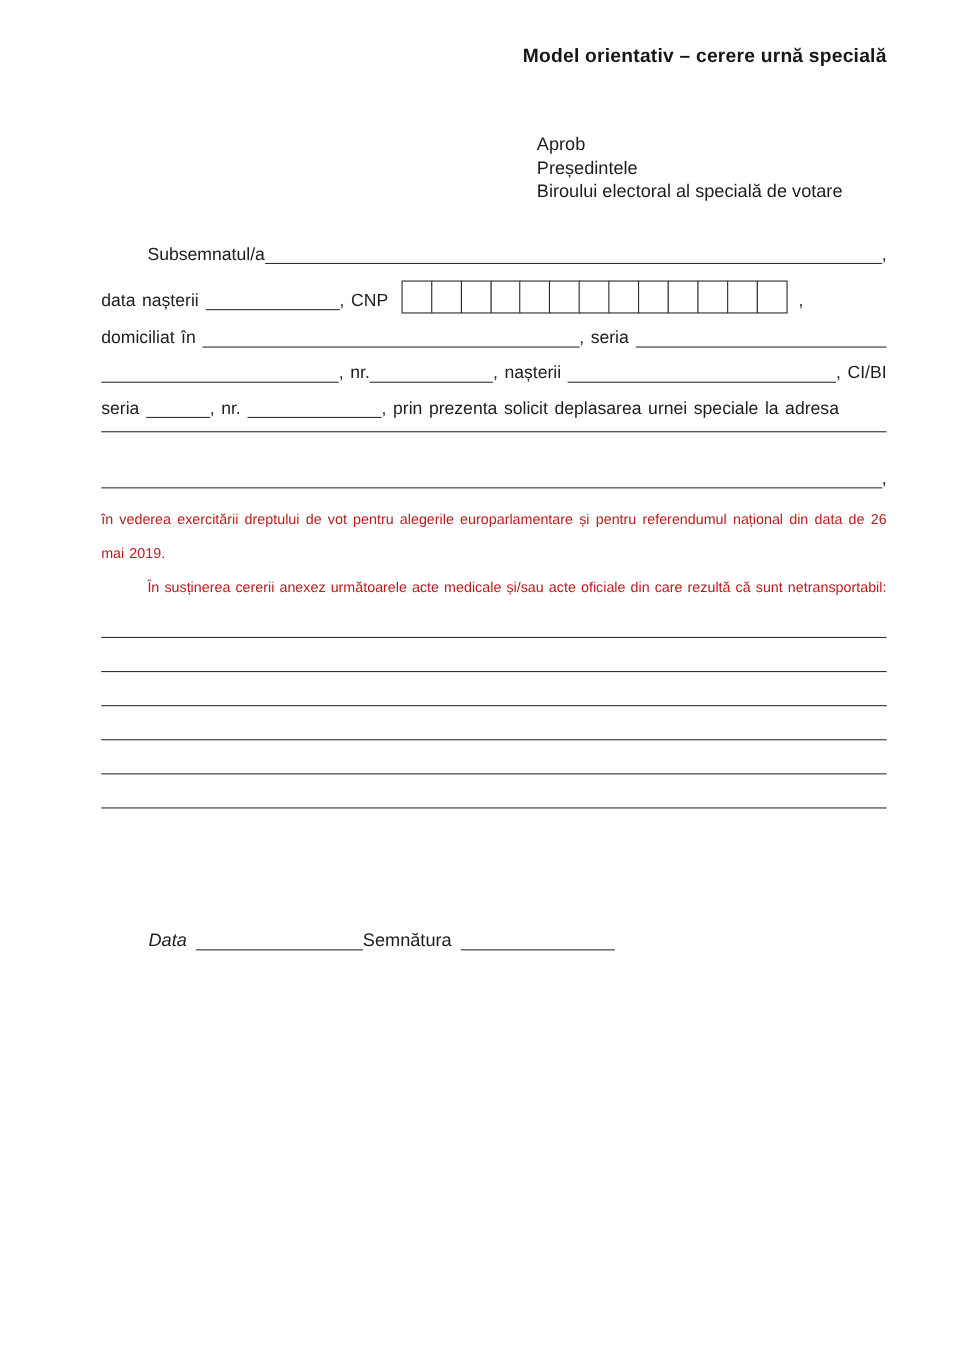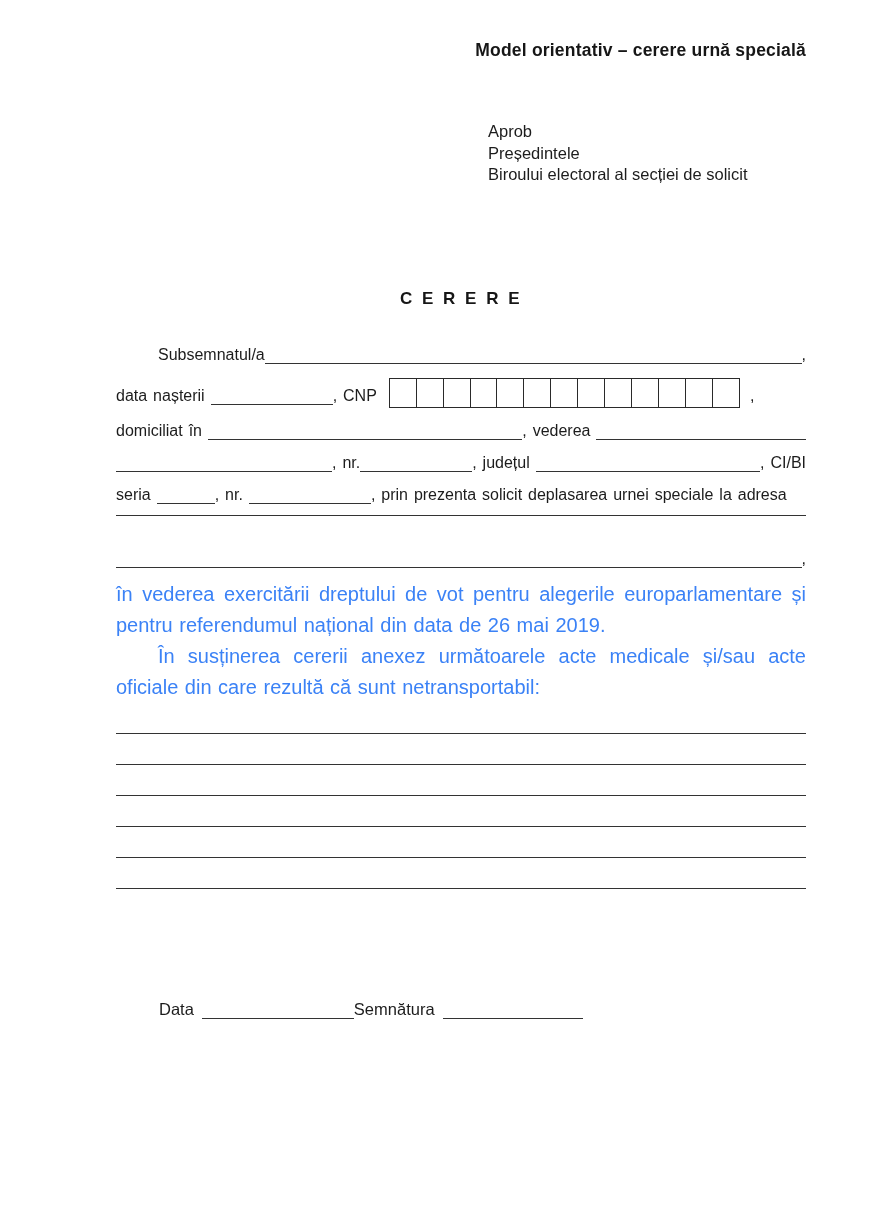--- a/index.html
+++ b/index.html
@@ -3,21 +3,21 @@
 <meta charset="utf-8">
 <style>
   * { box-sizing: border-box; }
   html,body { margin:0; padding:0; }
   body {
     width:870px; height:1230px; background:#ffffff;
     font-family:"Liberation Sans","DejaVu Sans",sans-serif;
     color:#1c1c1c;
   }
   .page { position:relative; width:870px; height:1230px; overflow:hidden; background:#fff; }
-  .content { padding-left:116px; padding-right:64px; }
+  .content { padding-left:92px; padding-right:64px; }
 
   .doc-title {
     margin-top:40px; text-align:right;
     font-size:17.5px; font-weight:bold; color:#161616;
     letter-spacing:0.2px;
   }
 
   .approval-wrap { margin-top:60px; display:flex; justify-content:flex-end; }
   .approval {
     width:310px; margin-right:8px; 
@@ -44,61 +44,60 @@
 
   .cnp-strip { display:flex; position:relative; top:7px; }
   .cnp-cell {
     width:28.4px; height:30px;
     border:1.5px solid #2a2a2a; margin-left:-1.5px;
     background:#fff;
   }
   .cnp-cell:first-child { margin-left:0; }
 
   .para {
-    font-size:20px; line-height:31px; text-align:justify;
-    word-spacing:1px; color:#3b82f6;
+    font-size:13px; line-height:31px; text-align:justify;
+    word-spacing:1px; color:#b91c1c;
   }
   .para.first { margin-top:4px; }
   .para.indent { text-indent:42px; }
 
   .blank-lines { margin-top:0; }
   .blank-line { height:31px; border-bottom:1.6px solid #333333; }
 
   .footer {
     display:flex; align-items:baseline;
     margin-top:104px; font-size:16.5px; height:32px; line-height:32px;
   }
   .footer-group { display:flex; align-items:baseline; }
-  .footer-group.date { margin-left:43px; }
+  .footer-group.date { margin-left:43px;font-style:italic; }
   .footer-group.signature { }
   .footer .fill { margin-left:8px; }
 </style>
 </head>
 <body>
 
 <div class="page">
   <div class="content">
 
     <div class="doc-title">Model orientativ – cerere urnă specială</div>
 
     <div class="approval-wrap">
       <div class="approval" id="approval-lines">
           <div>Aprob</div>
           <div>Președintele</div>
-          <div>Biroului electoral al secției de solicit</div>
+          <div>Biroului electoral al specială de votare</div>
         </div>
     </div>
 
-    <div class="heading">C E R E R E</div>
 
     <div class="form-lines" id="form-lines">
         <div class="line" style="padding-left: 42px; justify-content: center;"><span>Subsemnatul/a</span><span class="fill grow" style="flex-grow: 1;"></span><span>,</span></div>
         <div class="line"><span>data nașterii</span><span class="fill" style="width: 122px; margin-left: 6px;"></span><span>, CNP</span><span class="cnp-strip" style="margin-left: 12px;"><span class="cnp-cell"></span><span class="cnp-cell"></span><span class="cnp-cell"></span><span class="cnp-cell"></span><span class="cnp-cell"></span><span class="cnp-cell"></span><span class="cnp-cell"></span><span class="cnp-cell"></span><span class="cnp-cell"></span><span class="cnp-cell"></span><span class="cnp-cell"></span><span class="cnp-cell"></span><span class="cnp-cell"></span></span><span style="margin-left: 10px;">,</span></div>
-        <div class="line" style="margin-top: 12px;"><span>domiciliat în</span><span class="fill grow" style="flex-grow: 3; margin-left: 6px;"></span><span>, vederea</span><span class="fill grow" style="flex-grow: 2; margin-left: 6px;"></span></div>
-        <div class="line"><span class="fill" style="width: 216px;"></span><span>, nr.</span><span class="fill" style="width: 112px;"></span><span>, județul</span><span class="fill grow" style="flex-grow: 1; margin-left: 6px;"></span><span>, CI/BI</span></div>
+        <div class="line" style="margin-top: 12px;"><span>domiciliat în</span><span class="fill grow" style="flex-grow: 3; margin-left: 6px;"></span><span>, seria</span><span class="fill grow" style="flex-grow: 2; margin-left: 6px;"></span></div>
+        <div class="line"><span class="fill" style="width: 216px;"></span><span>, nr.</span><span class="fill" style="width: 112px;"></span><span>, nașterii</span><span class="fill grow" style="flex-grow: 1; margin-left: 6px;"></span><span>, CI/BI</span></div>
         <div class="line"><span>seria</span><span class="fill" style="width: 58px; margin-left: 6px;"></span><span>, nr.</span><span class="fill" style="width: 122px; margin-left: 6px;"></span><span>, prin prezenta solicit deplasarea urnei speciale la adresa</span></div>
         <div class="line"><span class="fill grow" style="flex-grow: 1;"></span></div>
         <div class="line"><span class="fill grow" style="flex-grow: 1;"></span><span>,</span></div>
       </div>
 
     <div class="para first">în vederea exercitării dreptului de vot pentru alegerile europarlamentare și pentru referendumul național din data de 26 mai 2019.</div>
     <div class="para indent">În susținerea cererii anexez următoarele acte medicale și/sau acte oficiale din care rezultă că sunt netransportabil:</div>
 
     <div class="blank-lines" id="blank-lines">
         <div class="blank-line"></div>

